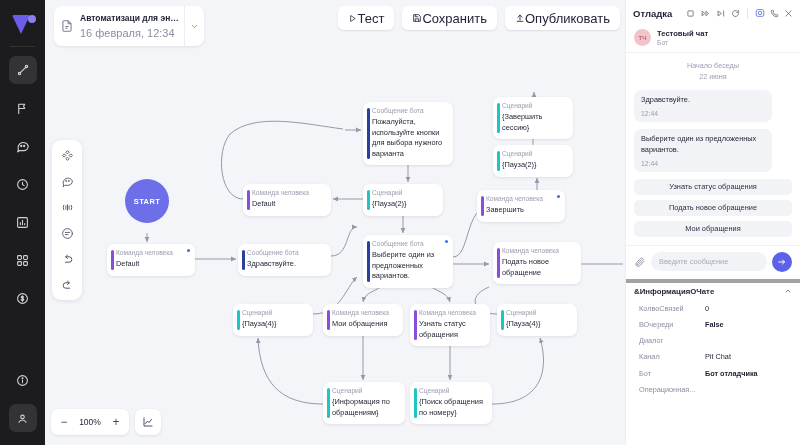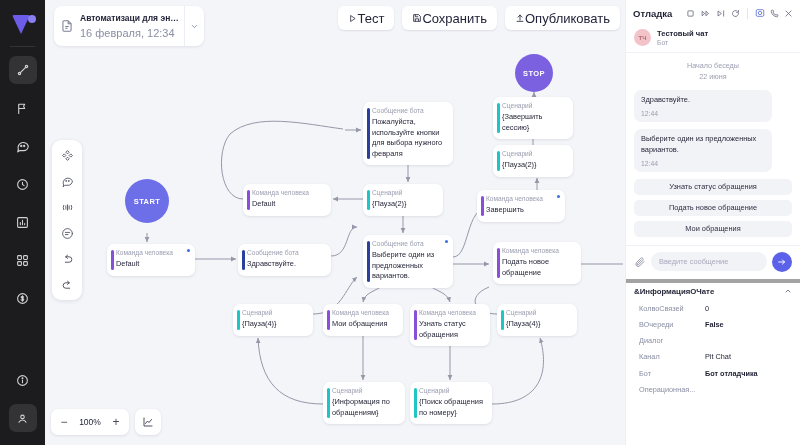--- a/index.html
+++ b/index.html
@@ -325,23 +325,20 @@
 
         <path d="M536,212 L578,212" marker-end="none"></path>
 
         <path d="M320,147 C310,147 300,147 288,147"></path>
       </g>
     </svg>
 
     <div class="circ" style="left:80px; top:127px; width:44px; height:44px; background:#6c6fe8;">
       <span>START</span>
     </div>
-    <div class="circ" style="left:470px; top:2px; width:38px; height:38px; background:#7b61e0;">
-      <span>STOP</span>
-    </div>
 
     <div class="node" style="left:62px;top:192px;width:88px;">
       <div class="bar" style="background:#8a4fd8"></div>
       <div class="badge"></div>
       <div class="kind">Команда человека</div>
       <div class="val">Default</div>
     </div>
 
     <div class="node" style="left:198px;top:132px;width:88px;">
       <div class="bar" style="background:#8a4fd8"></div>
@@ -351,21 +348,21 @@
 
     <div class="node" style="left:193px;top:192px;width:93px;">
       <div class="bar" style="background:#2b3f9e"></div>
       <div class="kind">Сообщение бота</div>
       <div class="val">Здравствуйте.</div>
     </div>
 
     <div class="node" style="left:318px;top:50px;width:90px;">
       <div class="bar" style="background:#2b3f9e"></div>
       <div class="kind">Сообщение бота</div>
-      <div class="val">Пожалуйста, используйте кнопки для выбора нужного февраля</div>
+      <div class="val">Пожалуйста, используйте кнопки для выбора нужного варианта</div>
     </div>
 
     <div class="node" style="left:318px;top:132px;width:80px;">
       <div class="bar" style="background:#1fc4c4"></div>
       <div class="kind">Сценарий</div>
       <div class="val">{Пауза(2)}</div>
     </div>
 
     <div class="node" style="left:318px;top:183px;width:90px;">
       <div class="bar" style="background:#2b3f9e"></div>

